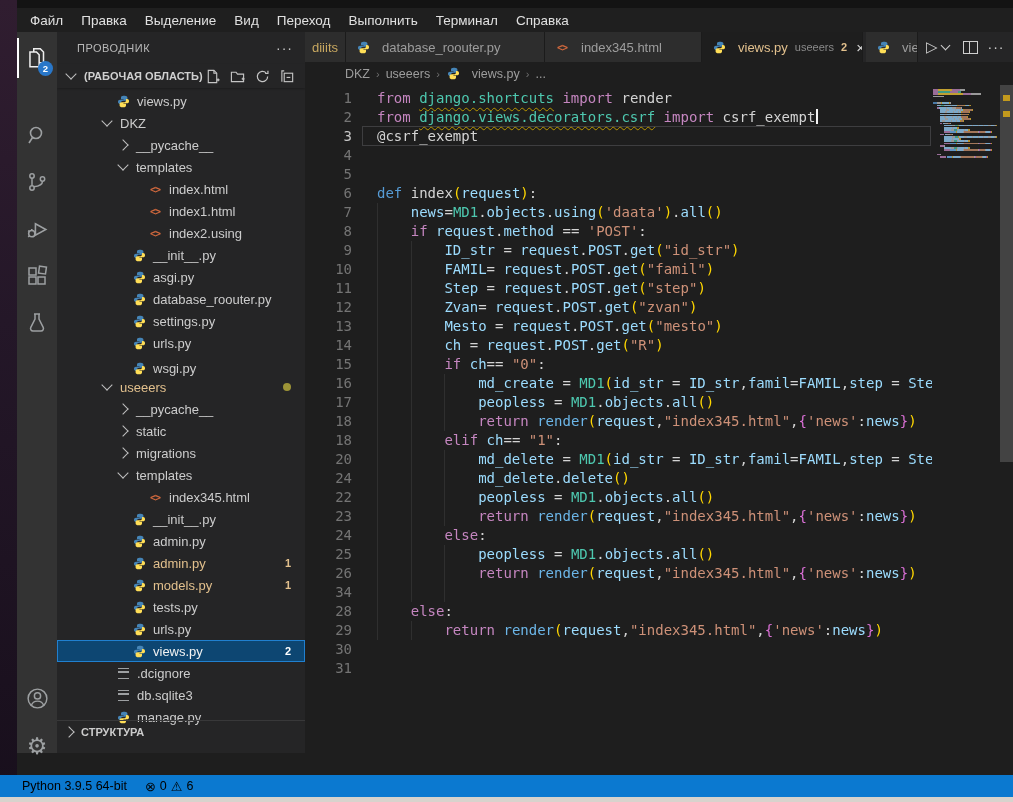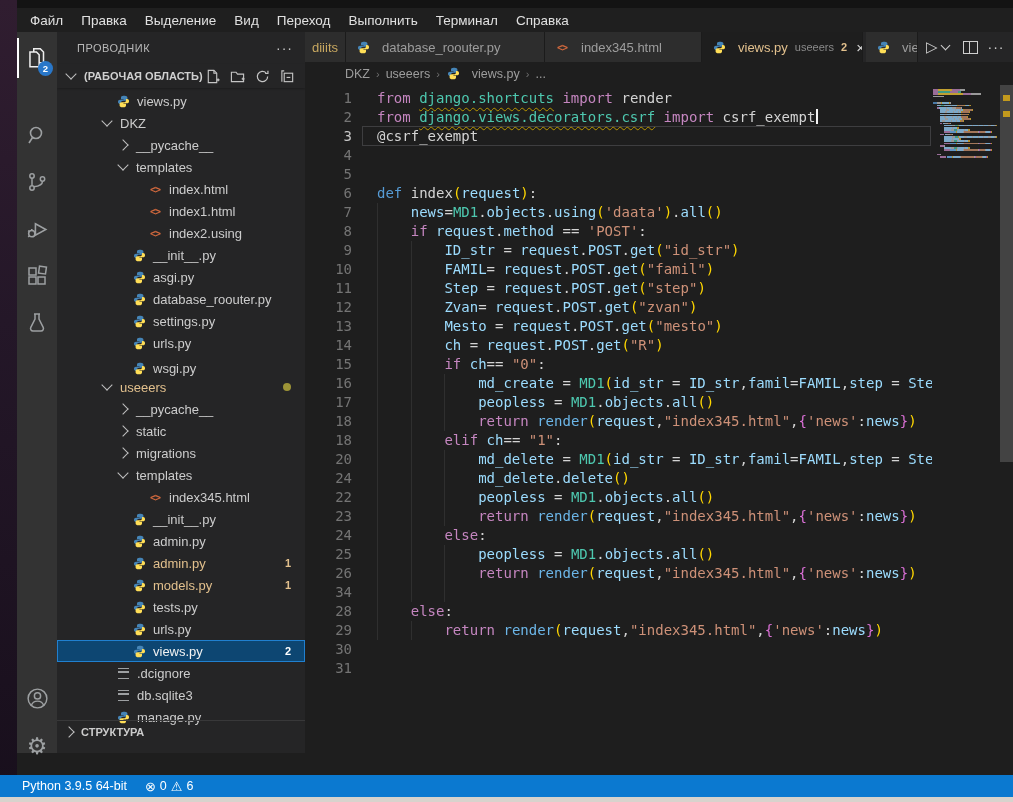--- a/index.html
+++ b/index.html
@@ -92,21 +92,21 @@
 
   .minimap{position:absolute;left:628px;top:4px;width:68px;}
   .mm-row{height:1.7px;margin-bottom:0.55px;display:flex;}
   .mm-row span{height:100%;display:block;flex:none;}
 
   .vscroll{position:absolute;left:695px;top:0;width:13px;height:668px;}
   .vthumb{position:absolute;left:0;top:0;width:13px;height:377px;background:rgba(130,130,130,.38);}
   .vmark{position:absolute;left:3px;width:7px;height:6px;background:#c39a1d;}
 
   
-  .statusbar{position:absolute;left:0;bottom:5px;width:1013px;height:22px;background:#0b79d0;color:#ffffff;display:flex;align-items:center;font-size:12.5px;}
+  .statusbar{position:absolute;left:0;bottom:5px;width:1013px;height:22px;background:#0b79d0;color:#000000;display:flex;align-items:center;font-size:12.5px;}
   .st-item{padding:0 9px;display:flex;align-items:center;gap:4px;white-space:nowrap;}
   .st-left{display:flex;align-items:center;padding-left:13px;}
   .st-right{display:flex;align-items:center;margin-left:auto;padding-right:6px;}
   .st-glyph{font-size:13px;}
   svg.licon{display:block;}
 </style>
 </head>
 <body>
 
 <div class="desktop">

